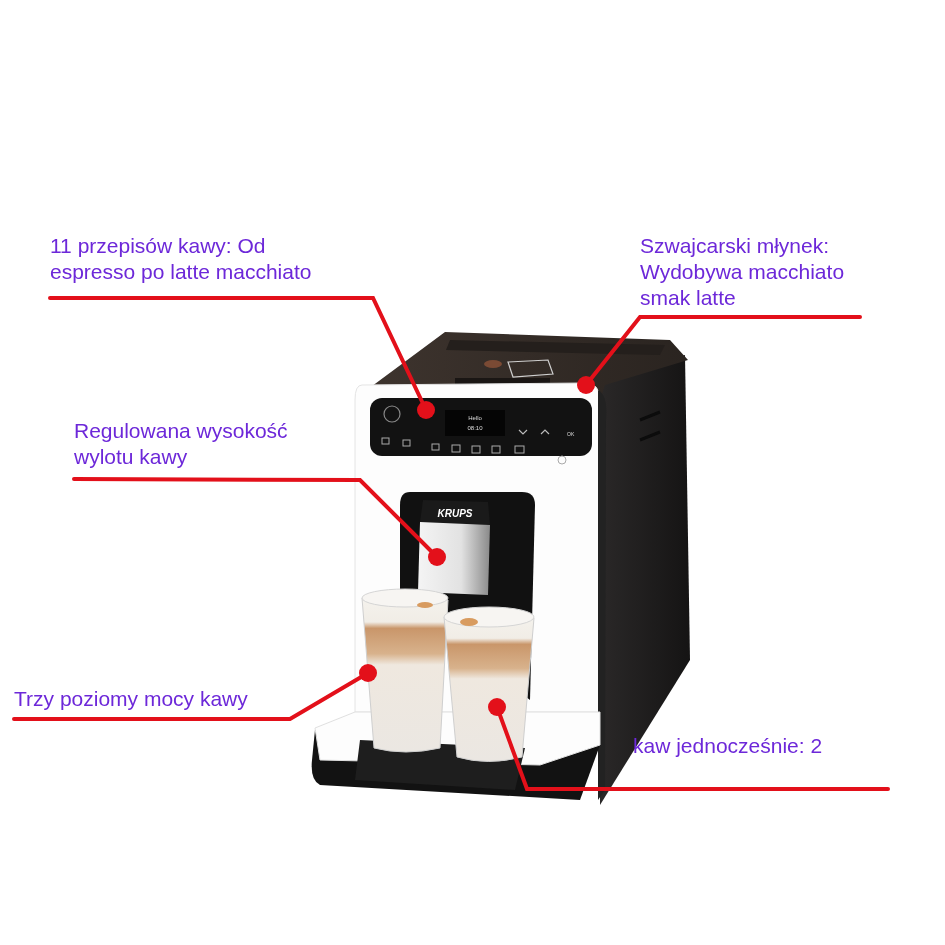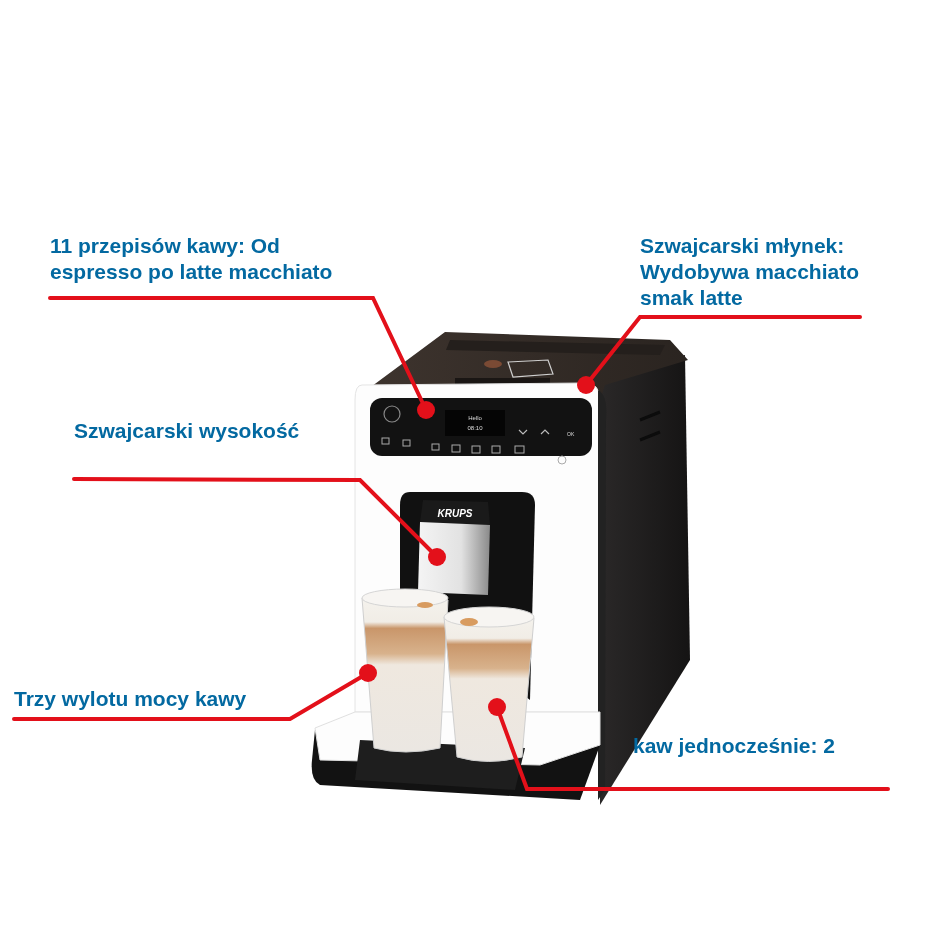--- a/index.html
+++ b/index.html
@@ -1,17 +1,17 @@
 <!DOCTYPE html>
 <html><head>
 <meta charset="utf-8">
 <style>
   html,body{margin:0;padding:0;background:#fff;}
   body{width:945px;height:945px;position:relative;overflow:hidden;font-family:"Liberation Sans",sans-serif;}
-  .label{position:absolute;font-weight:bold;color:#0369a1;font-size:21px;line-height:26px;white-space:nowrap;}
+  .label{position:absolute;font-weight:normal;color:#6d28d9;font-size:21px;line-height:26px;white-space:nowrap;}
   svg.overlay{position:absolute;left:0;top:0;}
   .panel-text{font-family:"Liberation Sans",sans-serif;fill:#ddd;}
 </style>
 </head>
 <body>
 
 <svg class="overlay" width="945" height="945" viewBox="0 0 945 945">
   <defs>
     <linearGradient id="sideG" x1="0" x2="1">
       <stop offset="0" stop-color="#2a2828"></stop>
@@ -125,20 +125,21 @@
 <div class="label" style="left:50px;top:233px;">
   <div>11 przepisów kawy: Od</div>
   <div>espresso po latte macchiato</div>
 </div>
 <div class="label" style="left:640px;top:233px;">
   <div>Szwajcarski młynek:</div>
   <div>Wydobywa macchiato</div>
   <div>smak latte</div>
 </div>
 <div class="label" style="left:74px;top:418px;">
-  <div>Szwajcarski wysokość</div>
+  <div>Regulowana wysokość</div>
+  <div>wylotu kawy</div>
 </div>
 <div class="label" style="left:14px;top:686px;">
-  <div>Trzy wylotu mocy kawy</div>
+  <div>Trzy poziomy mocy kawy</div>
 </div>
 <div class="label" style="left:633px;top:733px;">
   <div>kaw jednocześnie: 2</div>
 </div>
 
 </body></html>

